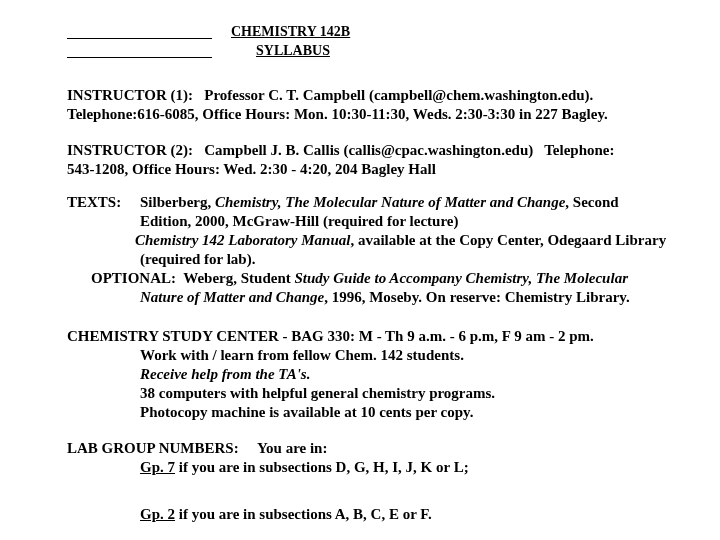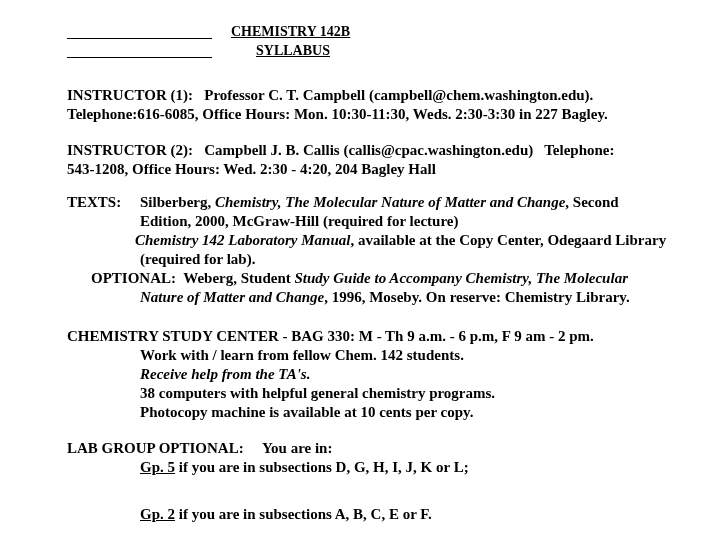--- a/index.html
+++ b/index.html
@@ -70,23 +70,23 @@
   <span class="i">Nature of Matter and Change</span><span>, 1996, Moseby.  On reserve: Chemistry Library.</span>
 </div>
 
 <div class="abs" style="left:67px; top:327px;">CHEMISTRY STUDY CENTER - BAG 330: M - Th 9 a.m. - 6 p.m, F 9 am - 2 pm.</div>
 <div class="abs" style="left:140px; top:346px;">Work with / learn from fellow Chem. 142 students.</div>
 <div class="abs" style="left:140px; top:365px;font-style:italic;">Receive help from the TA's.</div>
 <div class="abs" style="left:140px; top:384px;">38 computers with helpful general chemistry programs.</div>
 <div class="abs" style="left:140px; top:403px;">Photocopy machine is available at 10 cents per copy.</div>
 
 <div class="abs" style="left:67px; top:439px;">
-  <span>LAB GROUP OPTIONAL:</span>&nbsp;&nbsp;&nbsp;&nbsp;
+  <span>LAB GROUP NUMBERS:</span>&nbsp;&nbsp;&nbsp;&nbsp;
   <span>You are in:</span>
 </div>
 <div class="abs" style="left:140px; top:458px;">
-  <span class="u">Gp. 5</span><span> if you are in subsections D, G, H, I, J, K or L;</span>
+  <span class="u">Gp. 7</span><span> if you are in subsections D, G, H, I, J, K or L;</span>
 </div>
 <div class="abs" style="left:140px; top:505px;">
   <span class="u">Gp. 2</span><span> if you are in subsections A, B, C, E or F.</span>
 </div>
 
 <div class="abs" style="left:67px; top:515px;margin-top:47px;">COURSE SCHEDULE:</div>
 
 </body></html>

